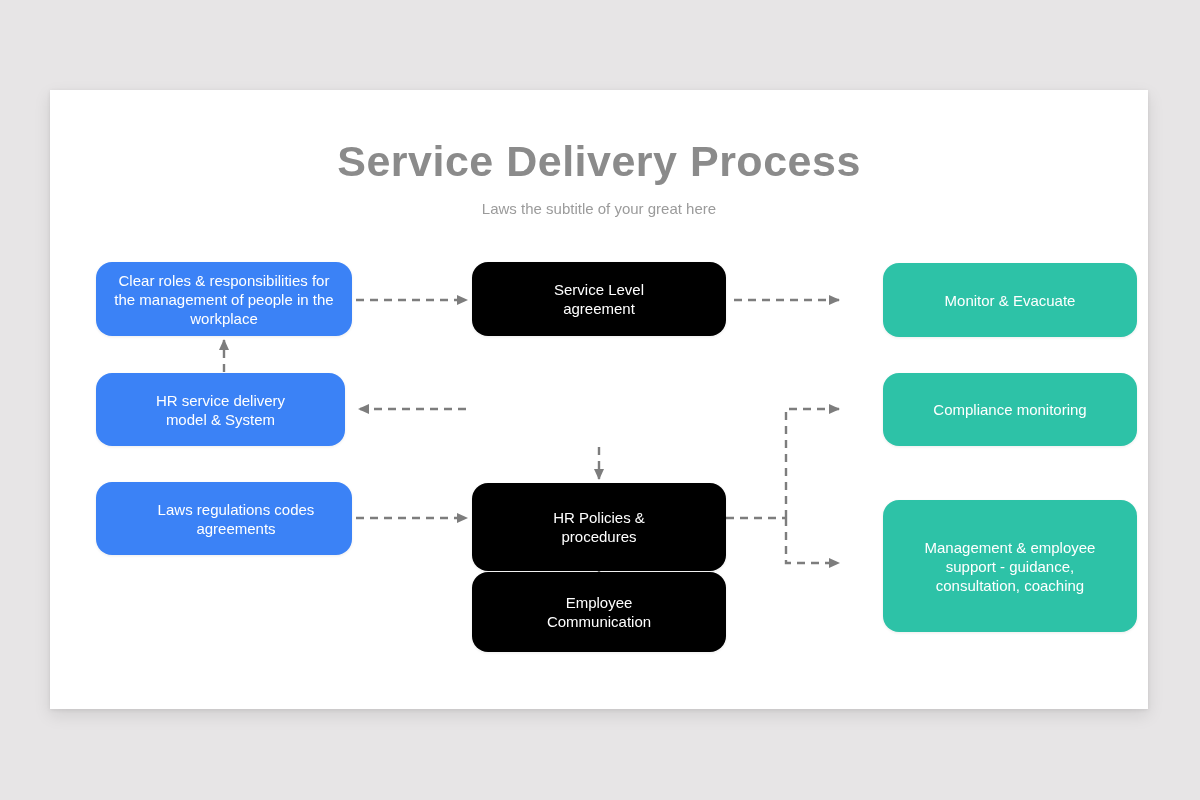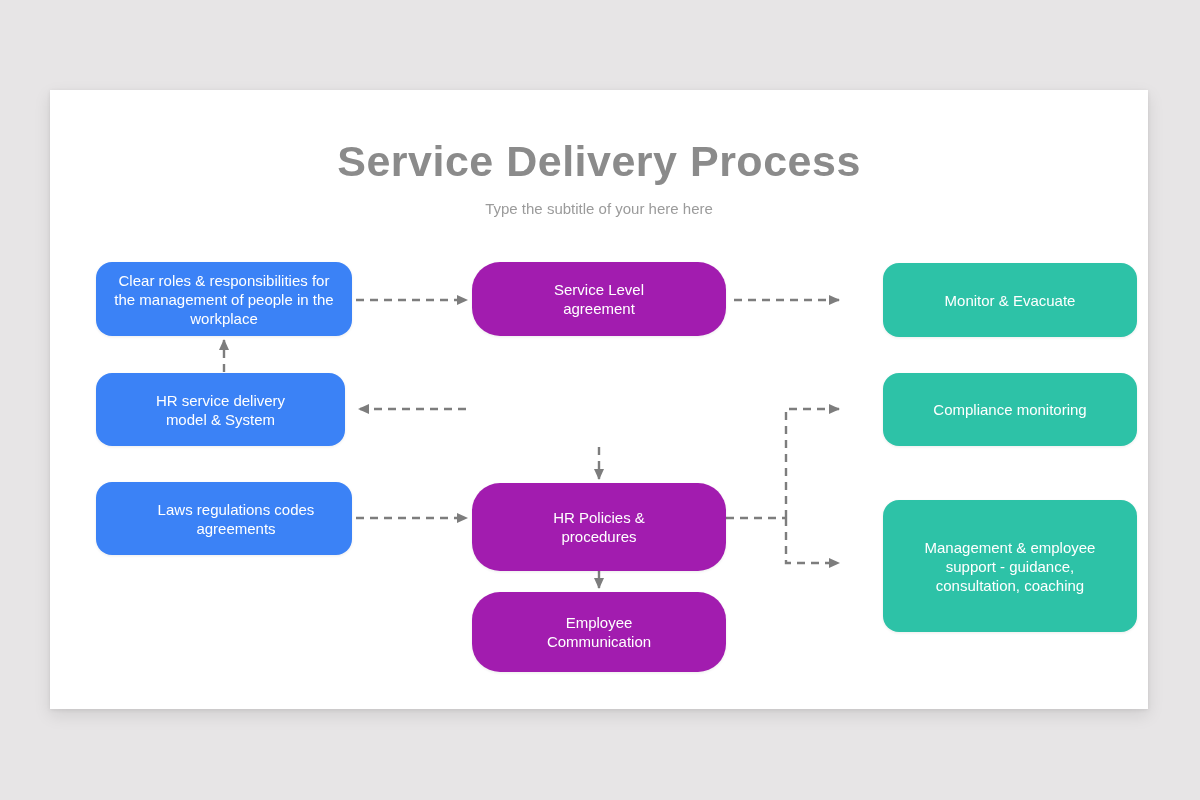--- a/index.html
+++ b/index.html
@@ -67,43 +67,43 @@
     text-align: center;
     color: #ffffff;
     font-size: 15px;
     line-height: 19px;
     font-weight: 500;
     white-space: pre-line;
     padding: 6px 12px;
     box-shadow: 0 1px 3px rgba(0,0,0,0.08);
   }
   .yellow { background: #3b82f6; }
-  .pink   { background: #a21caf; border-radius: 28px; }
+  .pink   { background: #000000; }
   .teal   { background: #2dc2a7; margin-left: 37px; }
 
   
   .n0 { left: 46px;  top: 172px; width: 256px; height: 74px; }
   .n1 { left: 422px; top: 172px; width: 254px; height: 74px; }
   .n2 { left: 796px; top: 173px; width: 254px; height: 74px; }
   .n3 { left: 46px;  top: 283px; width: 249px; height: 73px; }
   .n4 { left: 422px; top: 283px; width: 254px; height: 73px; }
   .n5 { left: 796px; top: 283px; width: 254px; height: 73px; }
   .n6 { left: 46px;  top: 392px; width: 256px; height: 73px; padding-left: 36px; }
   .n7 { left: 422px; top: 393px; width: 254px; height: 88px; }
-  .n8 { left: 422px; top: 502px; width: 254px; height: 80px; }
+  .n8 { left: 422px; top: 482px; width: 254px; height: 80px; }
   .n9 { left: 796px; top: 410px; width: 254px; height: 132px; }
 </style>
 </head>
 <body>
 
 <div class="canvas">
   <div class="slide">
 
     <h1 class="title">Service Delivery Process</h1>
-    <div class="subtitle">Type the subtitle of your here here</div>
+    <div class="subtitle">Laws the subtitle of your great here</div>
 
     <svg class="connectors" viewBox="0 0 1098 619" xmlns="http://www.w3.org/2000/svg">
       <defs>
         <marker id="arw" markerUnits="userSpaceOnUse" markerWidth="12" markerHeight="12" refX="10" refY="5" orient="auto">
           <path d="M0,0 L11,5 L0,10 Z" fill="#7d7d7d"></path>
         </marker>
       </defs>
       <path class="edge" d="M306,210 L417,210" marker-end="url(#arw)"></path>
       <path class="edge" d="M684,210 L789,210" marker-end="url(#arw)"></path>
       <path class="edge" d="M416,319 L309,319" marker-end="url(#arw)"></path>

